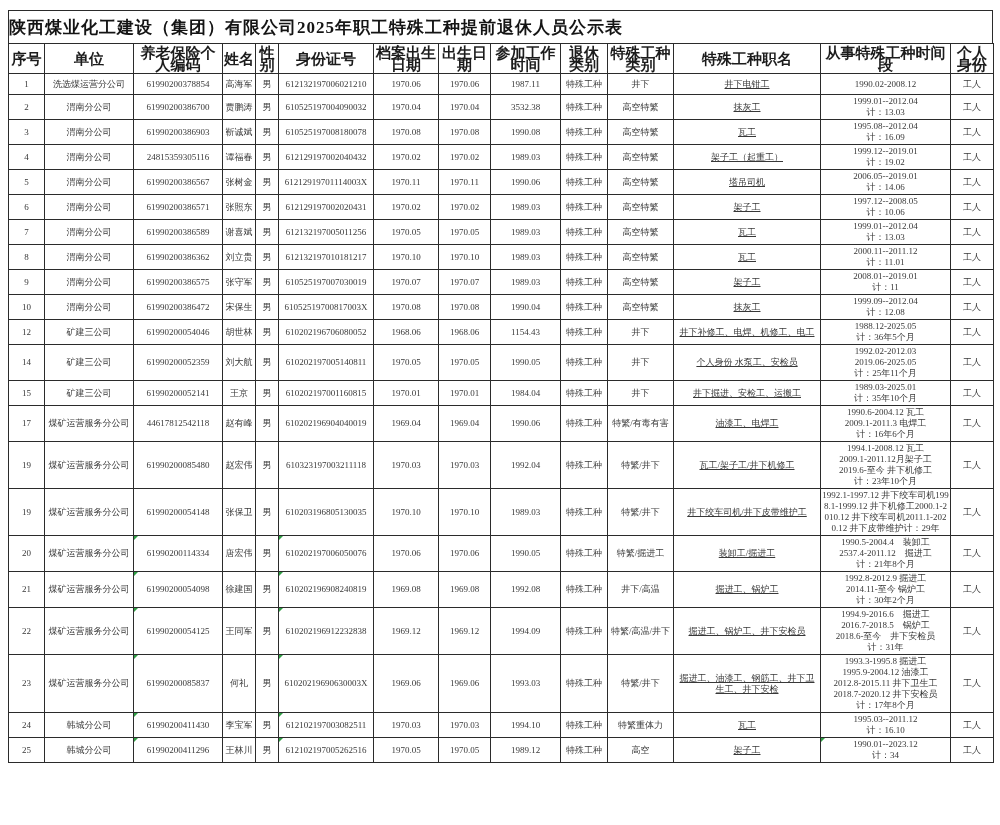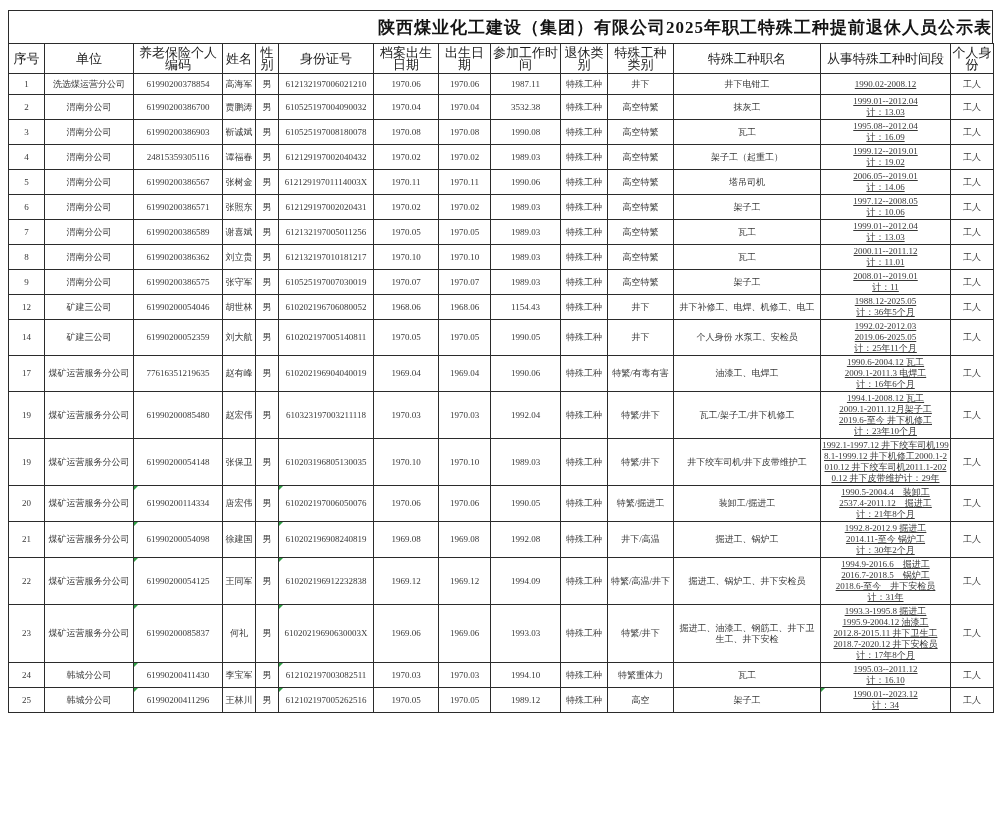--- a/index.html
+++ b/index.html
@@ -14,21 +14,21 @@
   .page {
     position: absolute;
     left: 8px;
     top: 10px;
     width: 985px;
   }
   .title-band {
     box-sizing: border-box;
     height: 33px;
     line-height: 33px;
-    text-align: right;
+    text-align: left;
     font-weight: bold;
     font-size: 17px;
     letter-spacing: 1px;
     color: #141414;
     border: 1px solid #2b2b2b;
     border-bottom: none;
     background: #ffffff;
   }
   table.sheet {
     border-collapse: collapse;
@@ -40,34 +40,34 @@
     box-sizing: border-box;
     border: 1px solid #2b2b2b;
     text-align: center;
     vertical-align: middle;
     padding: 1px 1px;
     overflow: hidden;
     position: relative;
     word-break: break-all;
   }
   .sheet th {
-    font-size: 13px;
-    font-weight: normal;
+    font-size: 15px;
+    font-weight: bold;
     height: 30px;
     line-height: 12px;
     color: #1c1c1c;
   }
   .sheet td {
     font-size: 9px;
     line-height: 11px;
     height: 21px;
     color: #383838;
   }
-  .sheet td.c-period { white-space: pre-line; text-decoration: underline; }
-  .sheet td.c-job { padding: 1px 3px; }
+  .sheet td.c-period { white-space: pre-line; }
+  .sheet td.c-job { padding: 1px 3px; text-decoration: underline; }
   .excel-mark {
     position: absolute;
     top: 0;
     left: 0;
     width: 0;
     height: 0;
     border-top: 4px solid #2f9e44;
     border-right: 4px solid transparent;
   }
 </style>
@@ -258,20 +258,37 @@
           <td class="c-birth">1970.07</td>
           <td class="c-work_start">1989.03</td>
           <td class="c-retire_type">特殊工种</td>
           <td class="c-special_type">高空特繁</td>
           <td class="c-job">架子工</td>
           <td class="c-period">2008.01--2019.01
 计：11</td>
           <td class="c-identity">工人</td>
         </tr>
         <tr>
+          <td class="c-seq">10</td>
+          <td class="c-unit">渭南分公司</td>
+          <td class="c-code">61990200386472</td>
+          <td class="c-name">宋保生</td>
+          <td class="c-gender">男</td>
+          <td class="c-id_number">61052519700817003X</td>
+          <td class="c-file_birth">1970.08</td>
+          <td class="c-birth">1970.08</td>
+          <td class="c-work_start">1990.04</td>
+          <td class="c-retire_type">特殊工种</td>
+          <td class="c-special_type">高空特繁</td>
+          <td class="c-job">抹灰工</td>
+          <td class="c-period">1999.09--2012.04
+计：12.08</td>
+          <td class="c-identity">工人</td>
+        </tr>
+        <tr>
           <td class="c-seq">12</td>
           <td class="c-unit">矿建三公司</td>
           <td class="c-code">61990200054046</td>
           <td class="c-name">胡世林</td>
           <td class="c-gender">男</td>
           <td class="c-id_number">610202196706080052</td>
           <td class="c-file_birth">1968.06</td>
           <td class="c-birth">1968.06</td>
           <td class="c-work_start">1154.43</td>
           <td class="c-retire_type">特殊工种</td>
@@ -293,23 +310,40 @@
           <td class="c-work_start">1990.05</td>
           <td class="c-retire_type">特殊工种</td>
           <td class="c-special_type">井下</td>
           <td class="c-job">个人身份 水泵工、安检员</td>
           <td class="c-period">1992.02-2012.03
 2019.06-2025.05
 计：25年11个月</td>
           <td class="c-identity">工人</td>
         </tr>
         <tr>
+          <td class="c-seq">15</td>
+          <td class="c-unit">矿建三公司</td>
+          <td class="c-code">61990200052141</td>
+          <td class="c-name">王京</td>
+          <td class="c-gender">男</td>
+          <td class="c-id_number">610202197001160815</td>
+          <td class="c-file_birth">1970.01</td>
+          <td class="c-birth">1970.01</td>
+          <td class="c-work_start">1984.04</td>
+          <td class="c-retire_type">特殊工种</td>
+          <td class="c-special_type">井下</td>
+          <td class="c-job">井下掘进、安检工、运搬工</td>
+          <td class="c-period">1989.03-2025.01
+计：35年10个月</td>
+          <td class="c-identity">工人</td>
+        </tr>
+        <tr>
           <td class="c-seq">17</td>
           <td class="c-unit">煤矿运营服务分公司</td>
-          <td class="c-code">77616351219635</td>
+          <td class="c-code">44617812542118</td>
           <td class="c-name">赵有峰</td>
           <td class="c-gender">男</td>
           <td class="c-id_number">610202196904040019</td>
           <td class="c-file_birth">1969.04</td>
           <td class="c-birth">1969.04</td>
           <td class="c-work_start">1990.06</td>
           <td class="c-retire_type">特殊工种</td>
           <td class="c-special_type">特繁/有毒有害</td>
           <td class="c-job">油漆工、电焊工</td>
           <td class="c-period">1990.6-2004.12 瓦工

